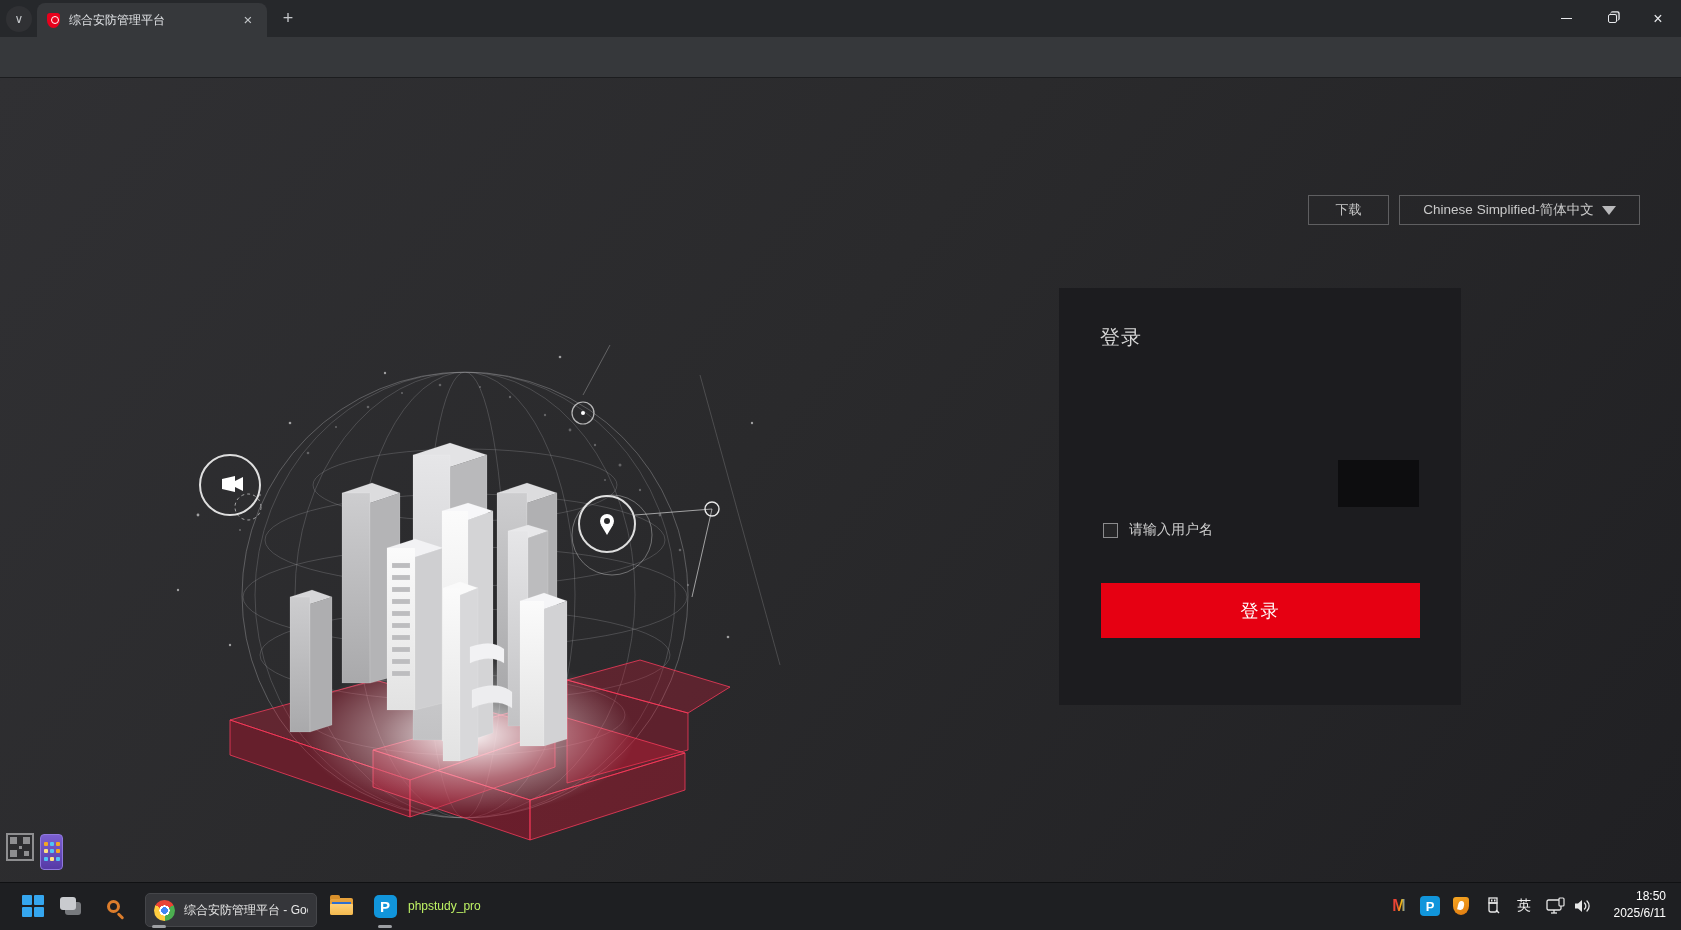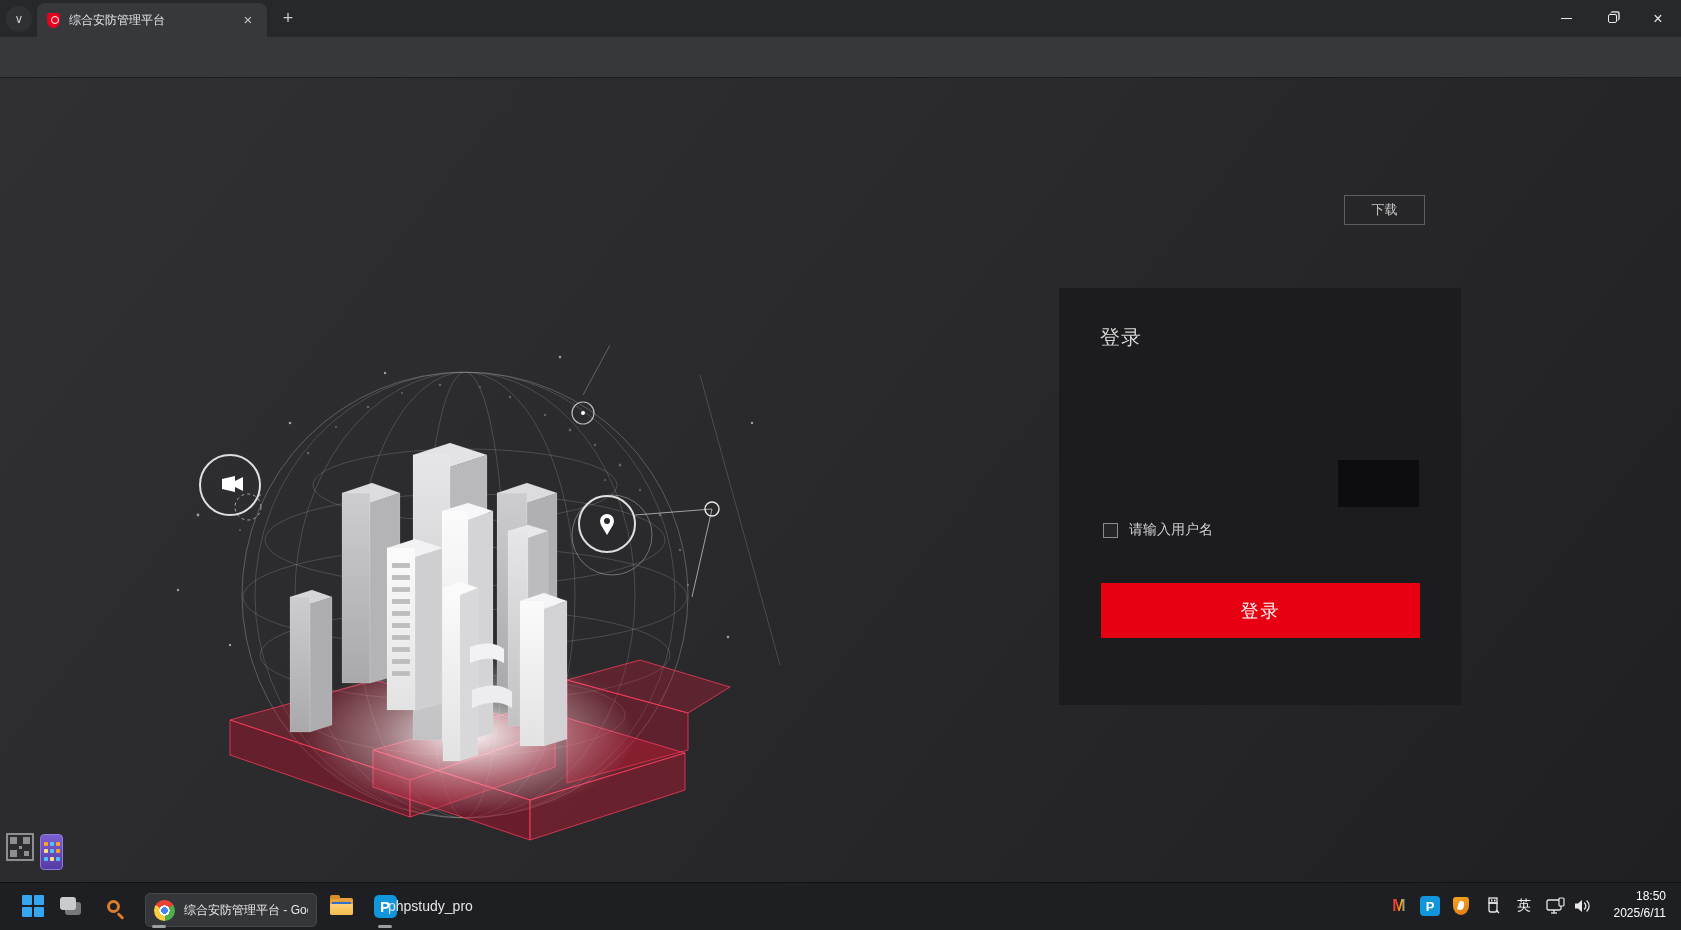--- a/index.html
+++ b/index.html
@@ -58,21 +58,21 @@
   
   .page { position:absolute; left:0; top:78px; width:1681px; height:804px;
     background:linear-gradient(128deg,#303033 0%,#2a2a2c 45%,#202023 100%); overflow:hidden; }
   .site-logo { position:absolute; left:37px; top:100px; display:flex; }
   .logo-shield { width:38px; height:46px; }
   .logo-text { margin-left:8px; }
   .logo-title { color:#fff; font-size:23px; font-weight:bold; letter-spacing:2px; line-height:28px; margin-top:2px;}
   .logo-sub { color:#f2f2f2; font-size:12px; letter-spacing:0.5px; margin-top:1px; }
   .dl-btn { position:absolute; left:1308px; top:117px; width:81px; height:30px;
     border:1px solid #5f5f61; color:#c9c9c9; font-size:13px; display:flex; align-items:center;
-    justify-content:center; background:transparent;margin-left:36px; }
+    justify-content:center; background:transparent; }
   .lang-select { position:absolute; left:1399px; top:117px; width:241px; height:30px;
     border:1px solid #5f5f61; color:#c9c9c9; font-size:13.5px; display:flex; align-items:center;
     justify-content:center; gap:8px; background:transparent; }
   .lang-caret { width:0; height:0; border-left:7px solid transparent; border-right:7px solid transparent;
     border-top:9px solid #b9b9bb; }
 
   
   .login-panel { position:absolute; left:1059px; top:210px; width:402px; height:417px; background:#1c1c1f; }
   .login-title { position:absolute; left:41px; top:36px; color:#d6d6d6; font-size:20px; letter-spacing:1px; }
   .field-row { position:absolute; left:42px; width:318px; height:47px; }
@@ -123,22 +123,22 @@
   .run-indicator { position:absolute; top:925px; height:3px; border-radius:2px; background:#9d9fa3; }
   .folder-ico { width:23px; height:17px; border-radius:2px; position:relative;
     background:linear-gradient(#e8a33d,#d88f2a); }
   .folder-ico::before { content:""; position:absolute; left:0; top:-3px; width:10px; height:4px;
     background:#d88f2a; border-radius:2px 2px 0 0; }
   .folder-ico::after { content:""; position:absolute; left:0; top:6px; width:23px; height:11px;
     background:linear-gradient(#ffd077,#f3b94f); border-radius:1px 1px 2px 2px;
     box-shadow:0 -4px 0 -2px #2f6fd0; }
   .php-ico { width:23px; height:23px; border-radius:5px; background:#1195db; color:#fff;
     font-weight:bold; font-size:15px; display:flex; align-items:center; justify-content:center; }
-  .php-label { position:absolute; left:388px; top:890px; height:32px; display:flex; align-items:center;
-    color:#e5e5e5; font-size:14px; }
+  .php-label { position:absolute; left:408px; top:890px; height:32px; display:flex; align-items:center;
+    color:#bef264; font-size:12px; }
   .tray-item { position:absolute; top:890px; width:26px; height:32px; display:flex; align-items:center;
     justify-content:center; }
   .gmail-m { font-weight:bold; font-size:16px;
     background:linear-gradient(90deg,#ea4335 35%,#fbbc05 65%,#4285f4); -webkit-background-clip:text;
     background-clip:text; color:transparent; }
   .tray-p { width:20px; height:20px; border-radius:4px; background:#1195db; color:#fff;
     font-weight:bold; font-size:13px; display:flex; align-items:center; justify-content:center; }
   .fw-shield { width:16px; height:18px; background:linear-gradient(160deg,#f5a623,#e07b10);
     border-radius:3px 3px 50% 50%; position:relative; }
   .fw-shield::after { content:""; position:absolute; left:5px; top:4px; width:6px; height:9px;
@@ -222,20 +222,24 @@
       <path d="M6.5 19.5c1.5-3 3.8-4.2 6.5-4.2s5 1.2 6.5 4.2" fill="none" stroke="#d2d4d7" stroke-width="1.6"></path>
         </svg>
     </div>
     <div class="menu-btn">⋮</div>
   </div>
 
   <div class="page">
 
 
     <div class="dl-btn">下载</div>
+    <div class="lang-select">
+      <span>Chinese Simplified-简体中文</span>
+      <span class="lang-caret"></span>
+    </div>
 
     <svg style="position:absolute;left:140px;top:257px;" width="660" height="510" viewBox="0 0 660 510">
       <defs>
         <radialGradient id="glow" cx="50%" cy="50%" r="50%">
           <stop offset="0%" stop-color="#fff" stop-opacity="0.95"></stop>
           <stop offset="55%" stop-color="#fff" stop-opacity="0.35"></stop>
           <stop offset="100%" stop-color="#fff" stop-opacity="0"></stop>
         </radialGradient>
         <linearGradient id="bldL" x1="0" y1="0" x2="0" y2="1">
           <stop offset="0%" stop-color="#fbfbfb"></stop>

